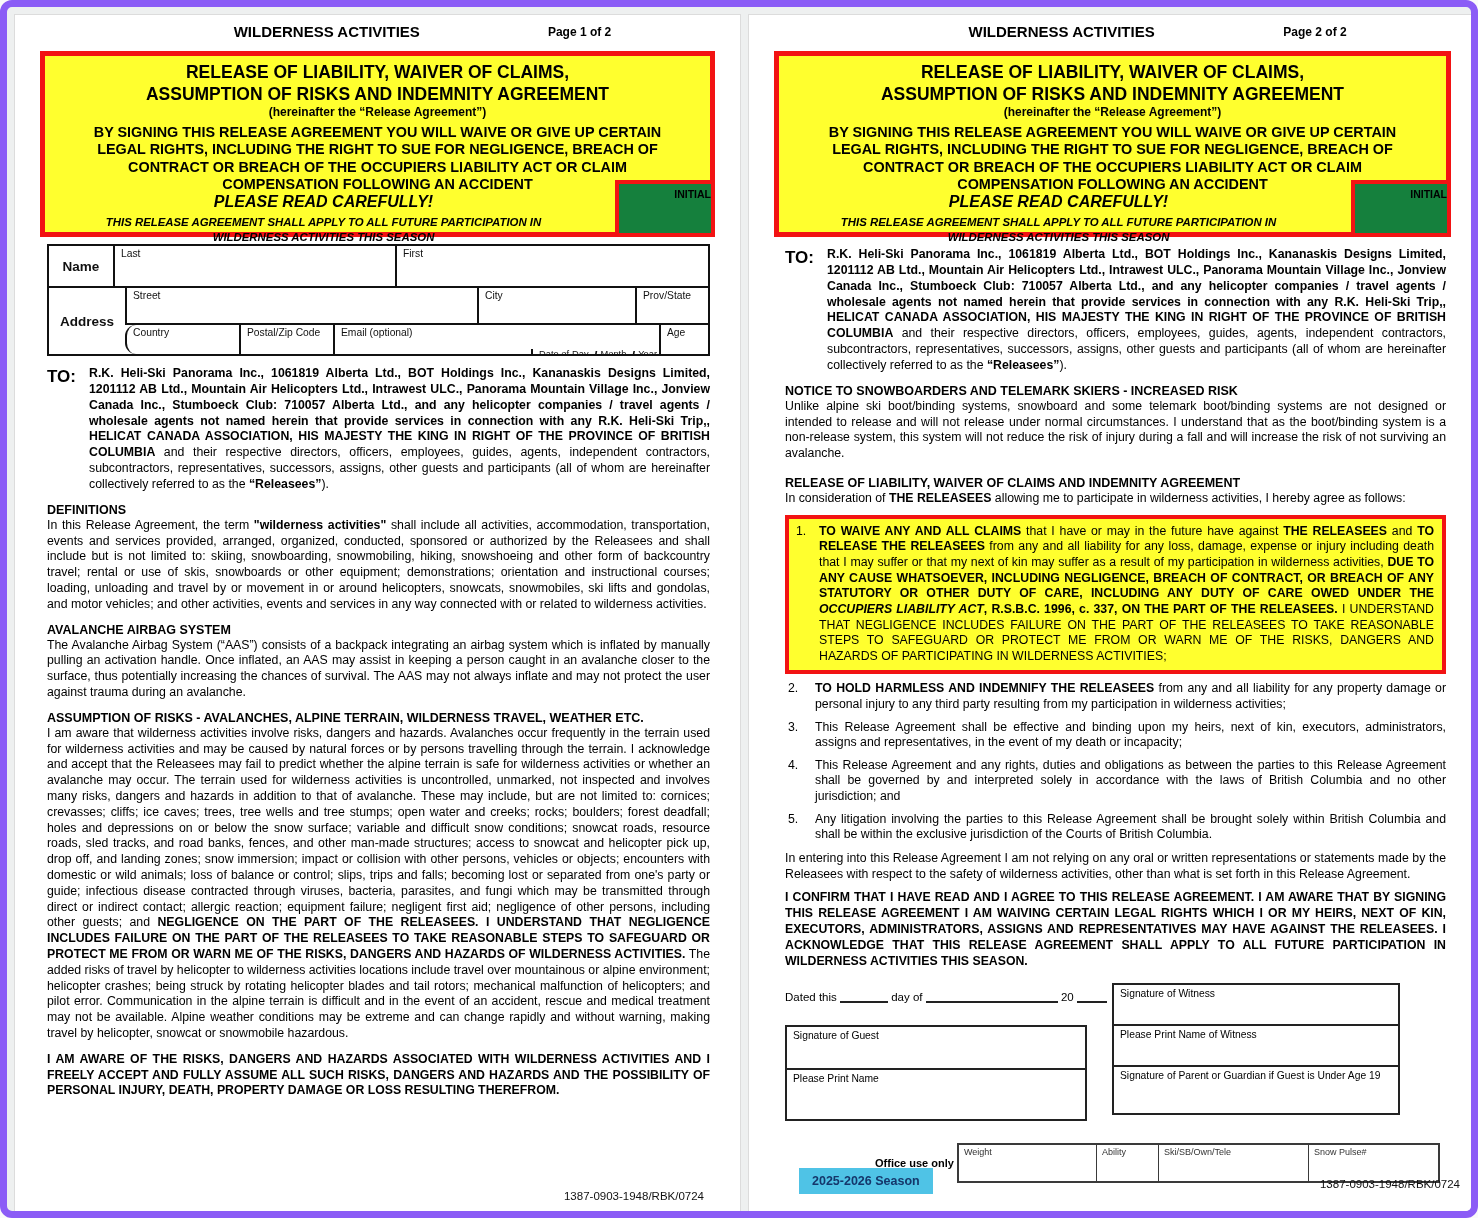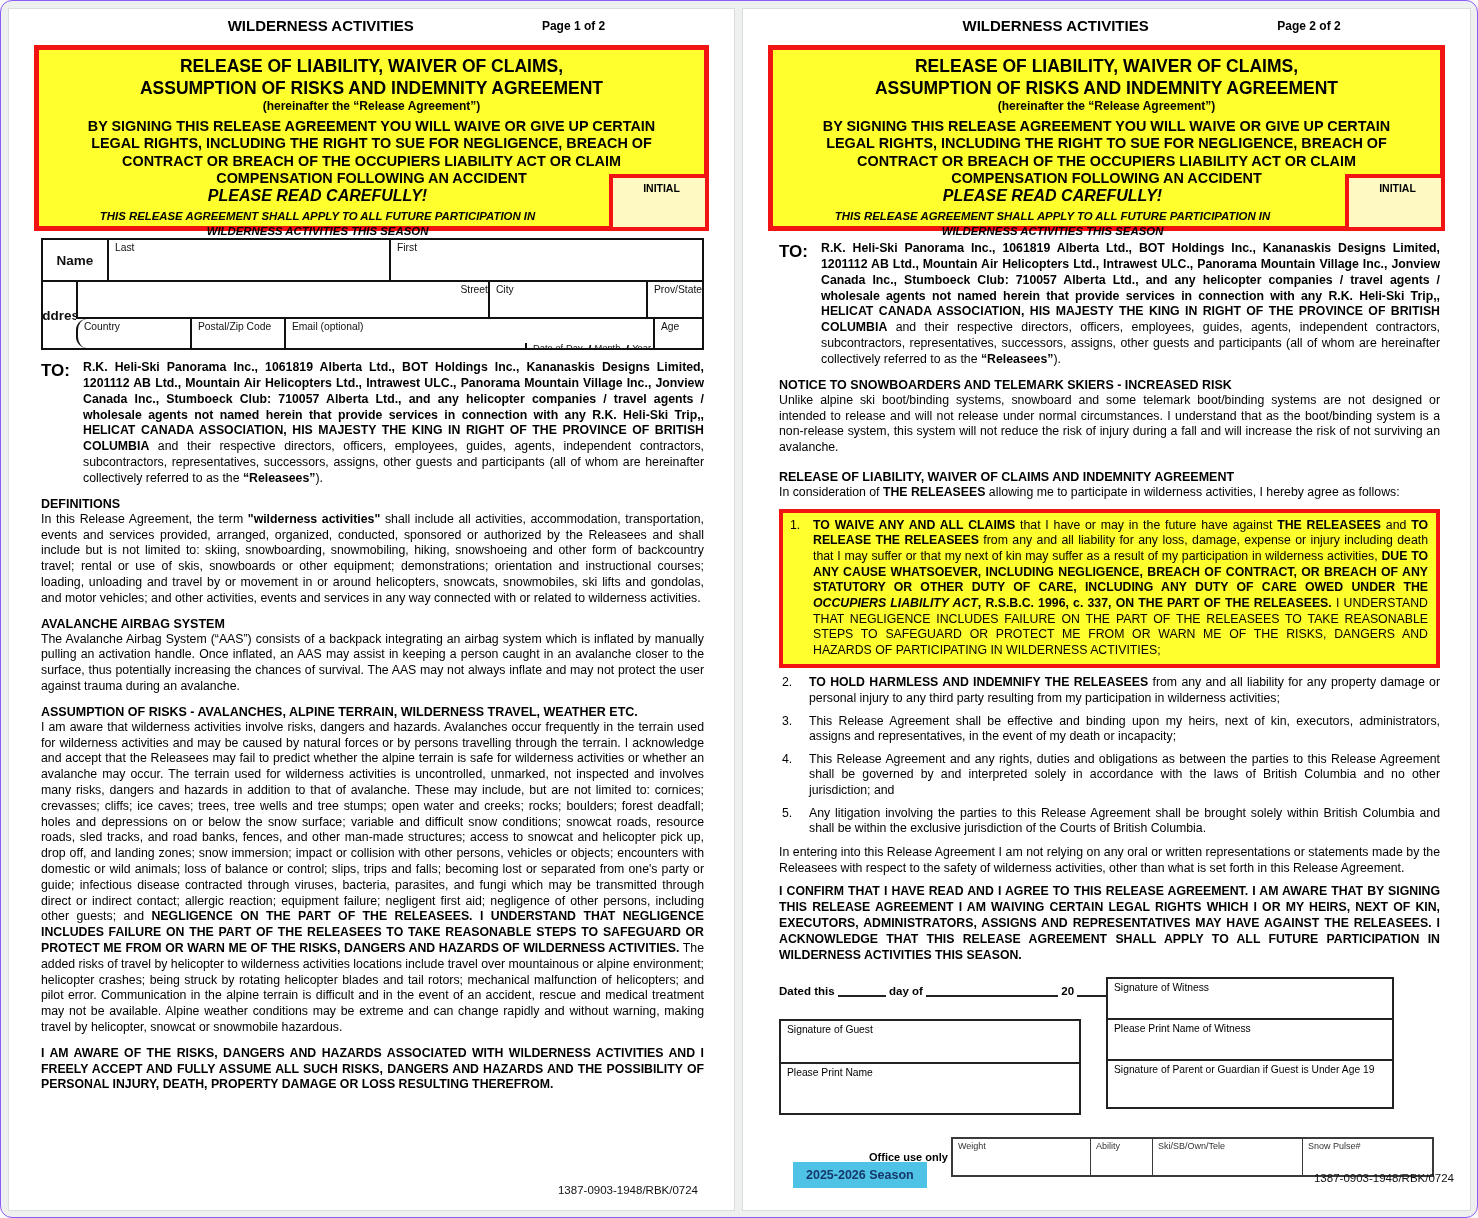--- a/index.html
+++ b/index.html
@@ -1,36 +1,36 @@
 <!DOCTYPE html>
 <html><head>
 <meta charset="utf-8">
 <style>
   * { margin:0; padding:0; box-sizing:border-box; }
   body { background:#fafafa; font-family:"Liberation Sans", sans-serif; }
   .canvas { position:relative; width:1478px; height:1218px; background:#eef0f0;
-            border:1px solid #8b5cf6; border-radius:12px; overflow:hidden; }
+            border:7px solid #8b5cf6; border-radius:12px; overflow:hidden; }
   .page { position:absolute; top:7px; height:1203px; background:#fff; border:1px solid #dcdcdc; }
   #pg1 { left:7px;  width:727px; }
   #pg2 { left:741px; width:729px; }
 
   .pg-head { position:relative; height:26px; margin-top:8px; }
   .pg-title { position:absolute; left:43%; transform:translateX(-50%); font-size:15px; font-weight:bold; white-space:nowrap; }
   .pg-num { position:absolute; left:73.5%; font-size:12px; font-weight:bold; top:2px; white-space:nowrap; }
 
   .banner { position:relative; margin:2px 25px 0 25px; height:186px; background:#ffff2e;
             border:5px solid #f21313; text-align:center; padding-top:5px; }
   .b-l1 { font-size:17.5px; font-weight:bold; line-height:1.26; }
   .b-l3 { font-size:12px; font-weight:bold; line-height:1.3; }
   .b-l4 { font-size:14.4px; font-weight:bold; line-height:1.21; margin-top:3px; padding:0 34px; }
   .b-lower { padding-right:108px; }
   .b-l5 { font-size:16px; font-weight:bold; font-style:italic; }
   .b-l6 { font-size:11.4px; font-weight:bold; font-style:italic; line-height:1.25; margin-top:4px; padding:0 60px; }
   .initial-box { position:absolute; right:-5px; bottom:-5px; width:100px; height:57px;
-                 background:#fef9c3; border:4px solid #f21313; text-align:center; }
+                 background:#15803d; border:4px solid #f21313; text-align:right; }
   .initial-box span { font-size:10.5px; font-weight:bold; margin:2px 0 0 5px; display:inline-block; }
 
   .ftable { margin:7px 30px 0 32px; border:2px solid #111; }
   .frow { display:flex; }
   .bt { border-top:2px solid #111; }
   .fcell { border-left:2px solid #111; padding:2px 0 0 6px; font-size:10.3px; color:#111; overflow:hidden; }
   .flabel { display:flex; align-items:center; justify-content:center; font-weight:bold; font-size:13.5px; border-left:none; padding:0; }
   .flex1 { flex:1; }
   .fsub { flex:1; }
   .dobcell { display:flex; align-items:flex-start; font-size:9.3px; padding-top:0;margin-top:24px; }
@@ -56,21 +56,21 @@
   .li { display:flex; margin:7px 30px 0 36px; }
   .li-num { width:30px; font-size:12.3px; padding-left:3px; line-height:1.27; }
   .li-body { flex:1; font-size:12.3px; line-height:1.27; text-align:justify; }
   .item1-box { margin:8px 30px 0 36px; background:#ffff2e; border:4px solid #f21313;
                padding:5px 8px 6px 4px; display:flex; }
   .item1-box .li-num { width:26px; }
 
   .sig-area { display:flex; margin:14px 30px 0 36px; gap:25px; }
   .sig-left { width:302px; }
   .sig-right { width:288px; }
-  .dated-line { font-weight:bold; font-size:11.5px; margin-top:8px; white-space:nowrap; }
+  .dated-line { font-weight:normal; font-size:11.5px; margin-top:8px; white-space:nowrap; }
   .blank { display:inline-block; border-bottom:2px solid #222; height:12px; vertical-align:bottom; }
   .sig-boxes { margin-top:22px; }
   .sig-box { border:2px solid #222; padding:3px 0 0 6px; font-size:10.3px; background:#fff; }
   .sig-box + .sig-box { margin-top:-2px; }
 
   .office { display:flex; margin:22px 30px 0 126px; }
   .office-label { font-weight:bold; font-size:11px; width:82px; align-self:center; }
   .otable { display:flex; border:2px solid #3a3a3a; height:40px; width:483px; }
   .ocell { border-left:1.5px solid #3a3a3a; font-size:9px; color:#333; padding:2px 0 0 5px; }
   .ocell:first-child { border-left:none; }
@@ -106,21 +106,21 @@
     <div class="ftable">
       <div class="frow" style="height:40px;">
         <div class="fcell flabel" style="width:64px;">Name</div>
         <div class="fcell" style="width:282px;"><span>Last</span></div>
         <div class="fcell flex1"><span>First</span></div>
       </div>
       <div class="frow bt" style="height:68px;">
         <div class="fcell flabel" style="width:76px;">Address</div>
         <div class="fsub">
           <div class="frow" style="height:35px;">
-            <div class="fcell" style="width:412px;text-align:right;"><span>Street</span></div>
+            <div class="fcell" style="width:352px;"><span>Street</span></div>
             <div class="fcell" style="width:158px;"><span>City</span></div>
             <div class="fcell flex1"><span>Prov/State</span></div>
           </div>
           <div class="frow bt" style="height:31px;">
             <div class="fcell" style="width:114px;border-radius:11px;"><span>Country</span></div>
             <div class="fcell" style="width:94px;"><span>Postal/Zip Code</span></div>
             <div class="fcell flex1"><span>Email (optional)</span></div>
             <div class="fcell dobcell" style="width:128px;">
                 <b>Date of Birth:</b>
                 <b>Day</b>

